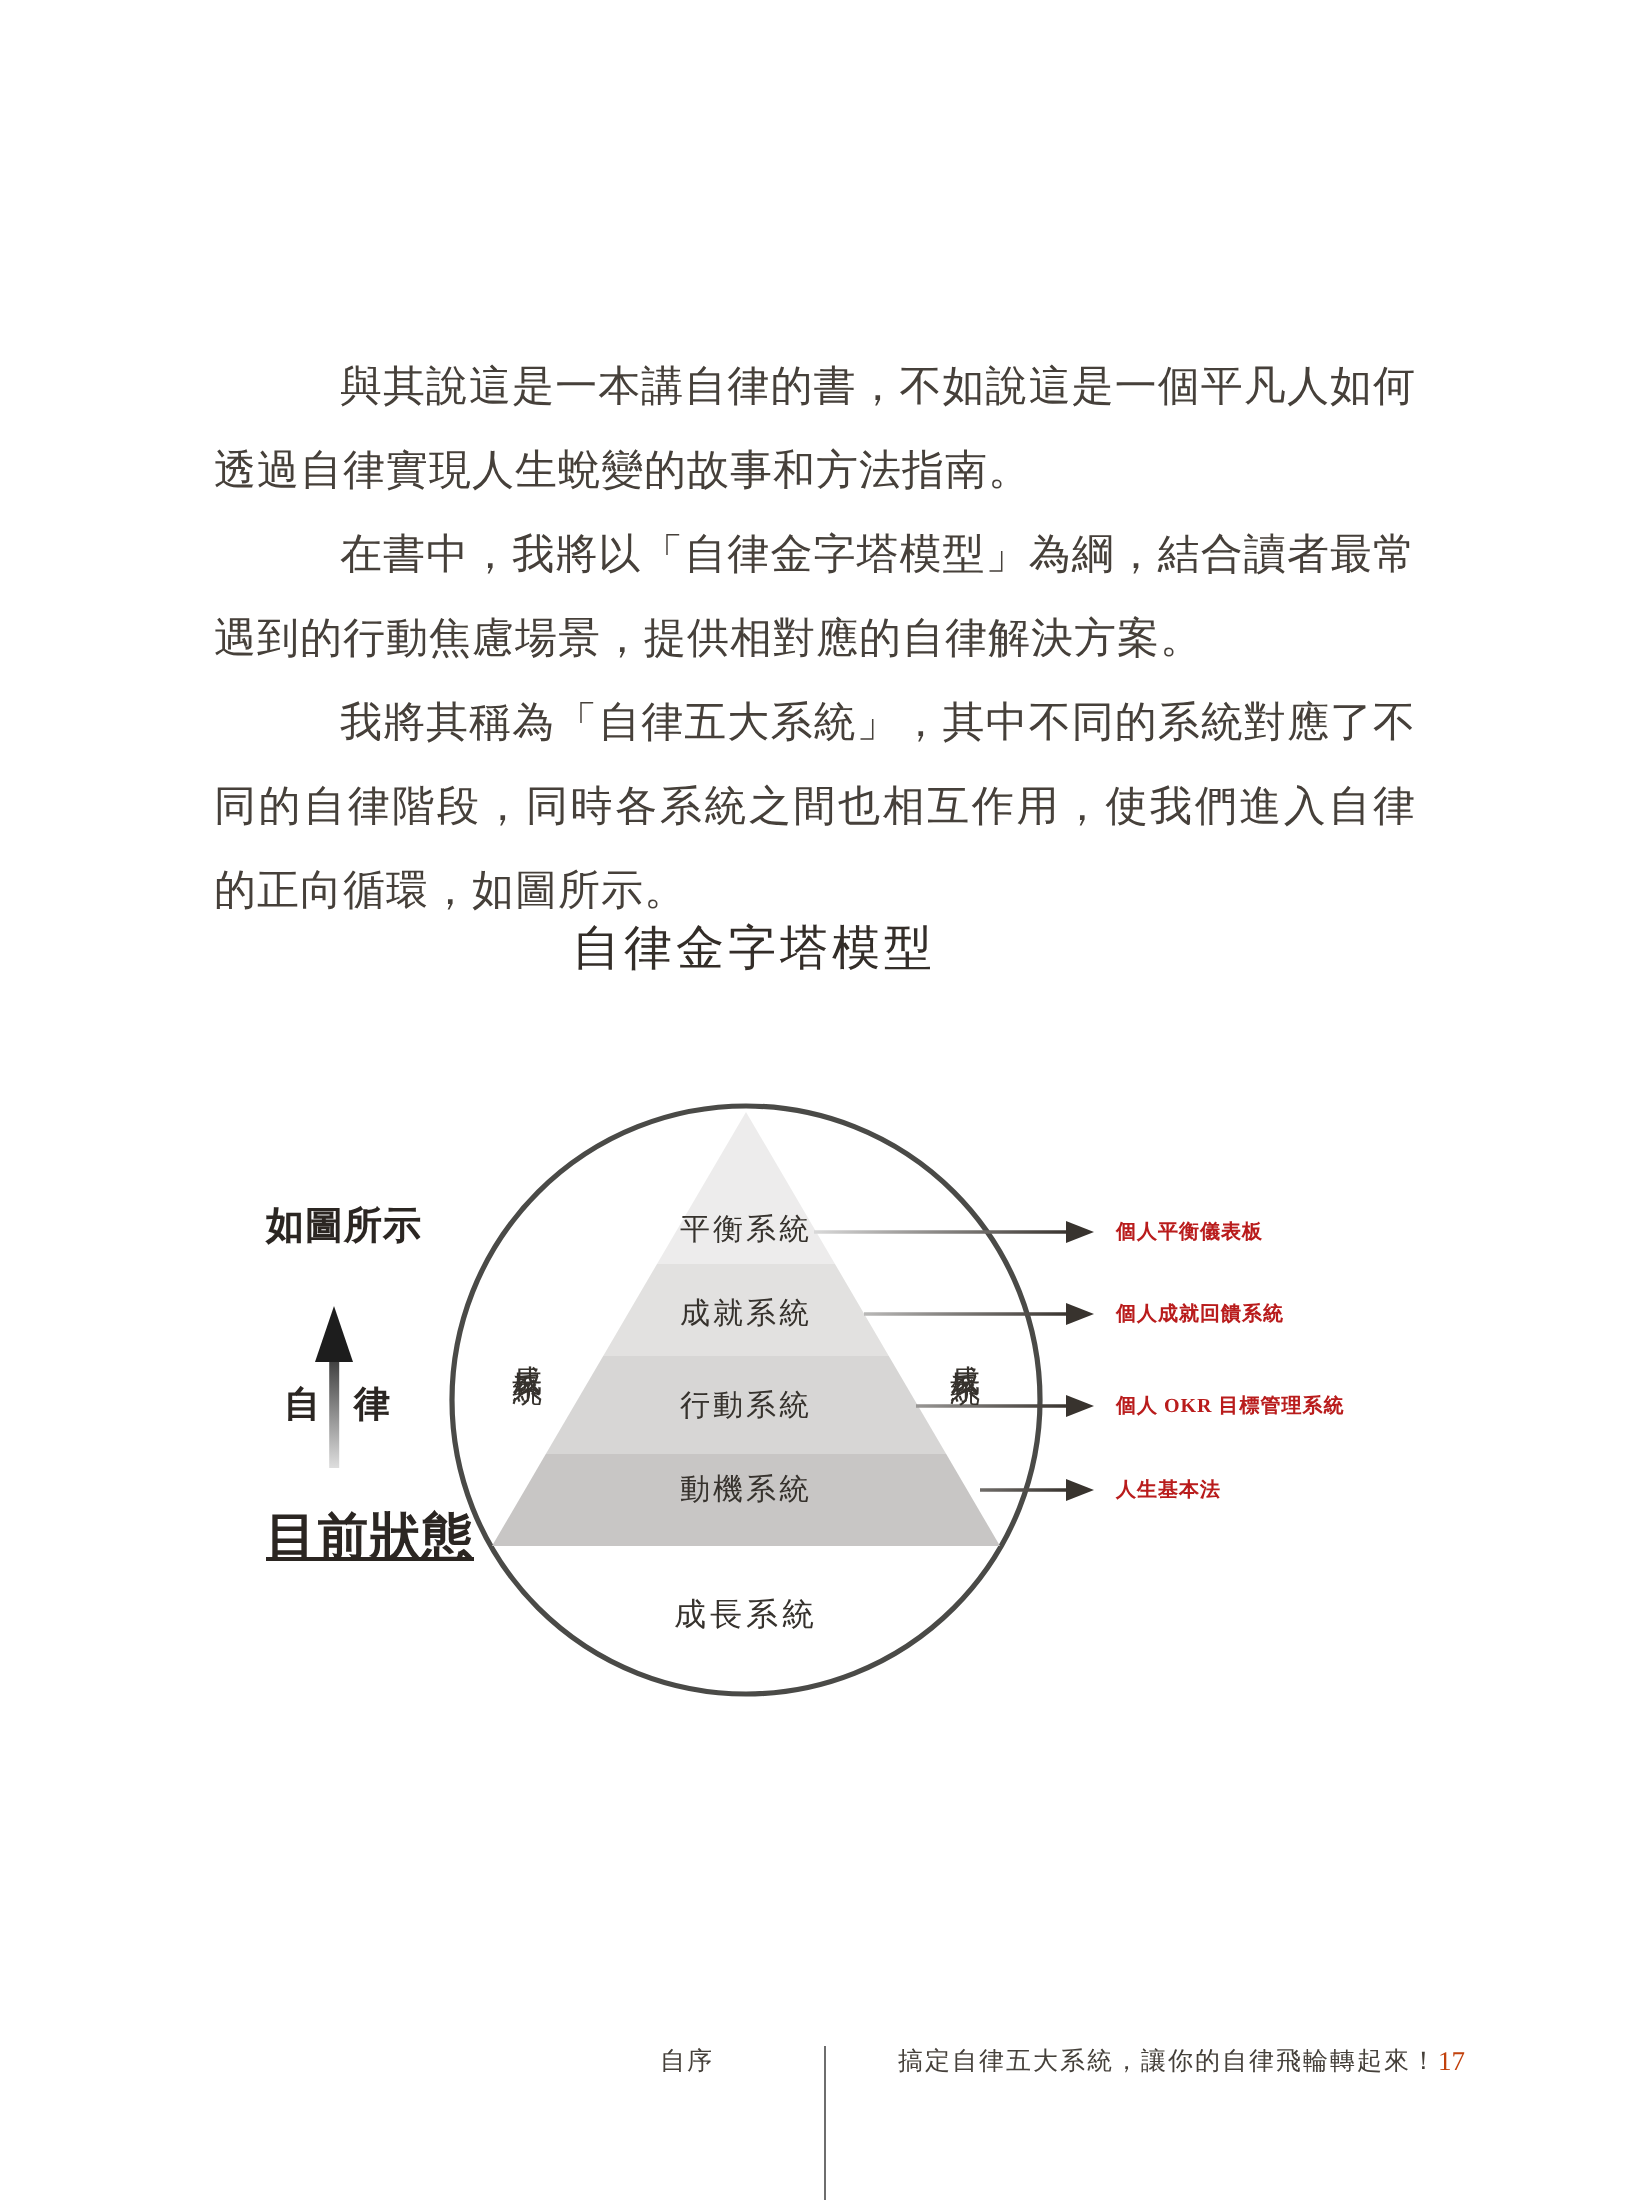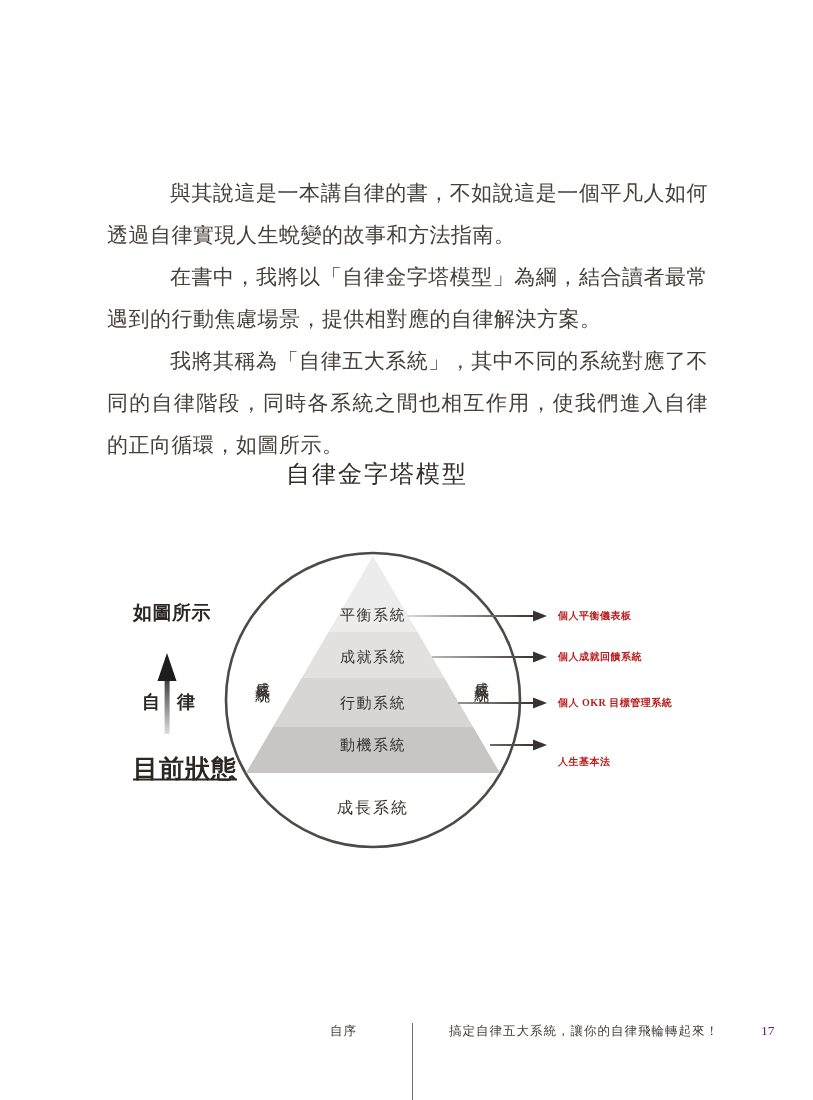--- a/index.html
+++ b/index.html
@@ -59,22 +59,22 @@
     text-align:left;font-size:12.5px;letter-spacing:1px;color:#45403a;
   }
   .footer-divider{
     position:absolute;left:412px;top:1023px;width:1px;height:77px;background:#6e6e6e;
   }
   .footer-title{
     position:absolute;left:449px;top:1031px;transform:translateY(-50%);
     font-size:12.5px;letter-spacing:1px;color:#45403a;white-space:nowrap;
   }
   .page-number{
-    position:absolute;left:761px;top:1031px;transform:translateY(-50%);
-    font-size:13.5px;color:#701a75;
+    position:absolute;left:719px;top:1031px;transform:translateY(-50%);
+    font-size:13.5px;color:#c2410c;
   }
 </style>
 </head>
 <body>
 
 <div class="page">
 
   <div class="body-text">
     <p>與其說這是一本講自律的書，不如說這是一個平凡人如何透過自律實現人生蛻變的故事和方法指南。</p>
     <p>在書中，我將以「自律金字塔模型」為綱，結合讀者最常遇到的行動焦慮場景，提供相對應的自律解決方案。</p>
@@ -134,20 +134,20 @@
   <div class="side-lbl" style="left:262px;top:674px;">成長系統</div>
   <div class="side-lbl" style="left:481px;top:674px;">成長系統</div>
 
   <div class="axis-lbl axis-top">如圖所示</div>
   <div class="axis-lbl axis-mid">自律</div>
   <div class="axis-lbl axis-bottom">目前狀態</div>
 
   <div class="annotation" style="top:616px;">個人平衡儀表板</div>
   <div class="annotation" style="top:657px;">個人成就回饋系統</div>
   <div class="annotation" style="top:703px;">個人 OKR 目標管理系統</div>
-  <div class="annotation" style="top:762px;text-align:right;">人生基本法</div>
+  <div class="annotation" style="top:745px;text-align:right;">人生基本法</div>
 
   <div class="footer-section">自序</div>
   <div class="footer-divider"></div>
   <div class="footer-title">搞定自律五大系統，讓你的自律飛輪轉起來！</div>
   <div class="page-number">17</div>
 
 </div>
 
 </body></html>

